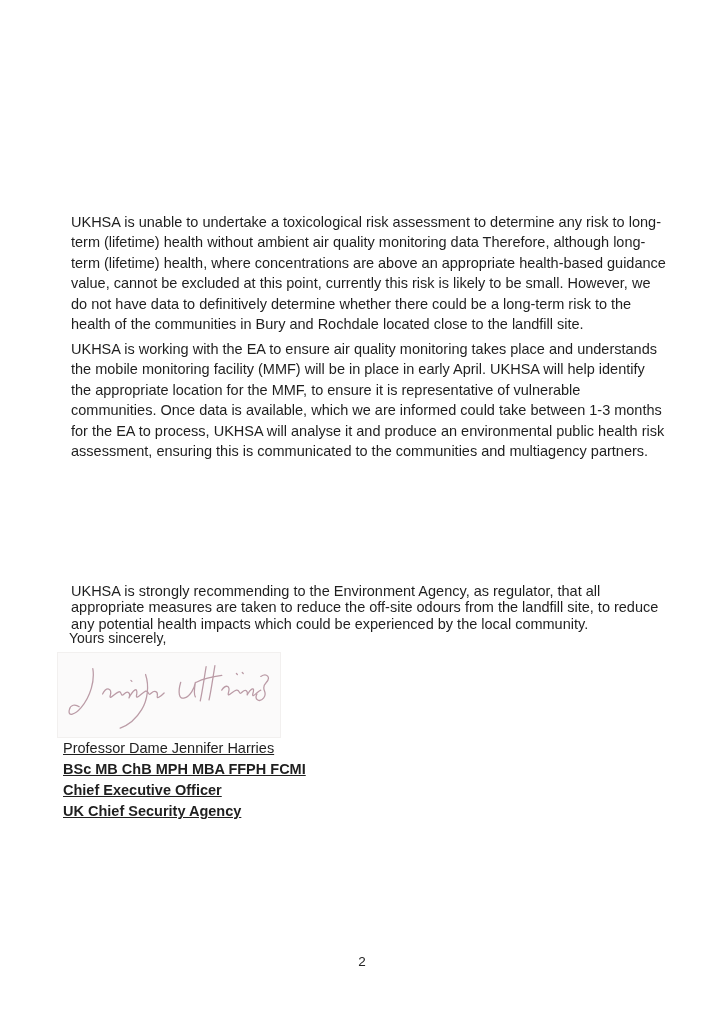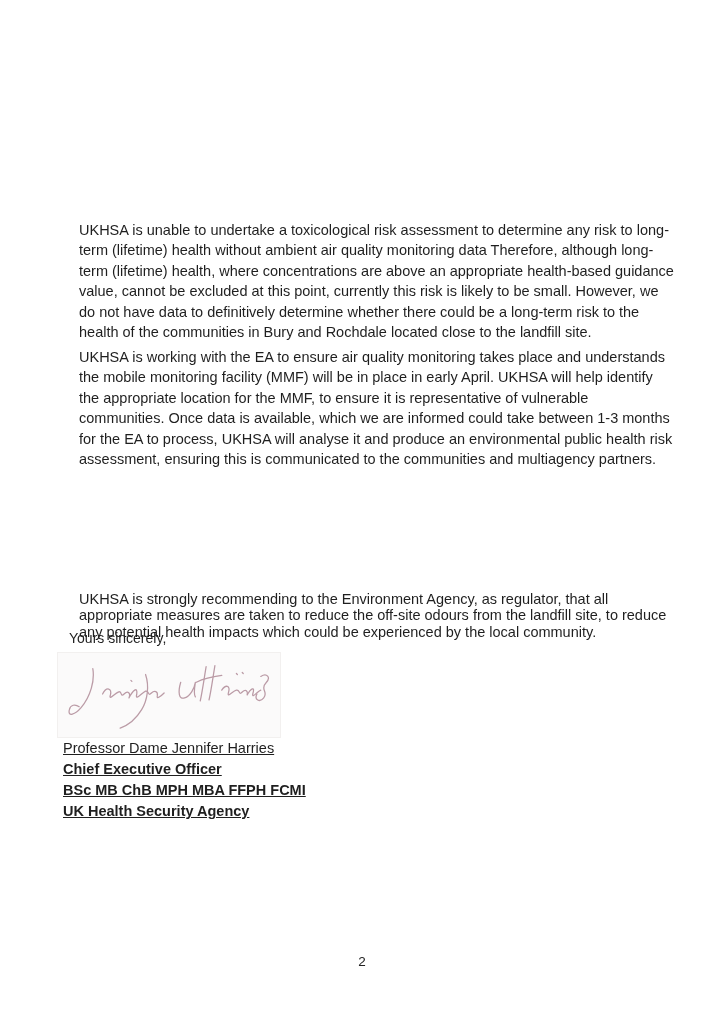--- a/index.html
+++ b/index.html
@@ -9,21 +9,21 @@
     height: 1024px;
     background: #ffffff;
     font-family: "Liberation Sans", sans-serif;
     color: #1f1f1f;
     overflow: hidden;
   }
   .para {
     position: absolute;
     left: 63px;
     width: 645px;
-    margin: 16px;
+    margin: 8px;
     white-space: pre-line;
     font-size: 14.5px;
     letter-spacing: 0;
   }
   .loose { line-height: 20.4px; }
   .tight { line-height: 16.4px; }
   .p1 { top: 204px; }
   .p2 { top: 331px; }
   .p3 { top: 477px; }
   .p4 { top: 575px; }
@@ -116,20 +116,20 @@
         <path d="M181 21 l1 1"></path>
         <path d="M187 20 l1 1"></path>
 
         <path d="M206 24 C212 20 217 25 211 31 C205 37 214 40 209 46 C205 51 199 48 202 42"></path>
       </g>
     </svg>
   </div>
 
   <div class="signoff">
     <div>Professor Dame Jennifer Harries</div>
+    <div class="s-bold">BSc MB ChB MPH MBA FFPH FCMI</div>
     <div class="s-bold">Chief Executive Officer</div>
-    <div class="s-bold">BSc MB ChB MPH MBA FFPH FCMI</div>
-    <div class="s-bold">UK Health Security Agency</div>
+    <div class="s-bold">UK Chief Security Agency</div>
   </div>
 
   <div class="page-number">2</div>
 
 </div>
 
 </body></html>

